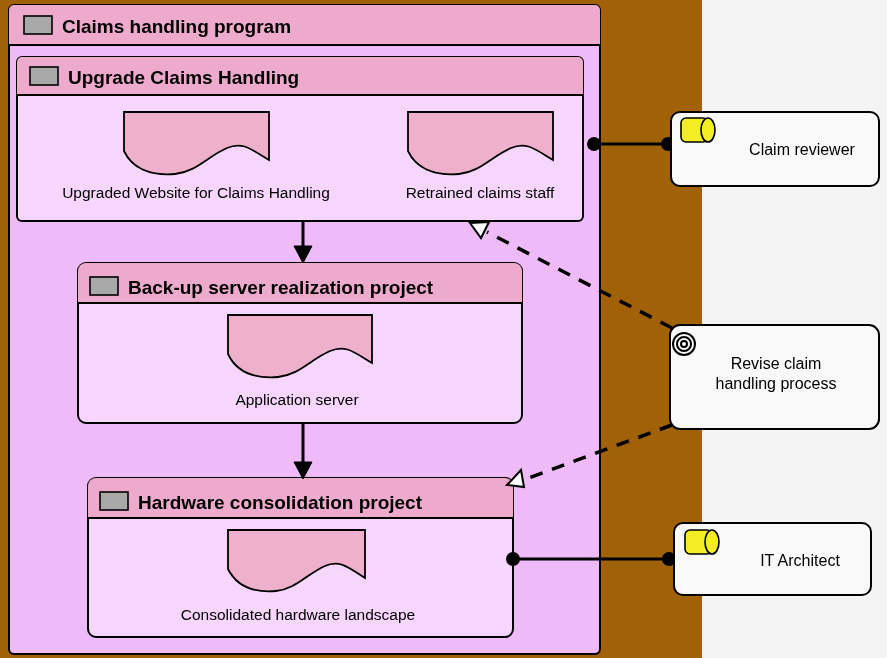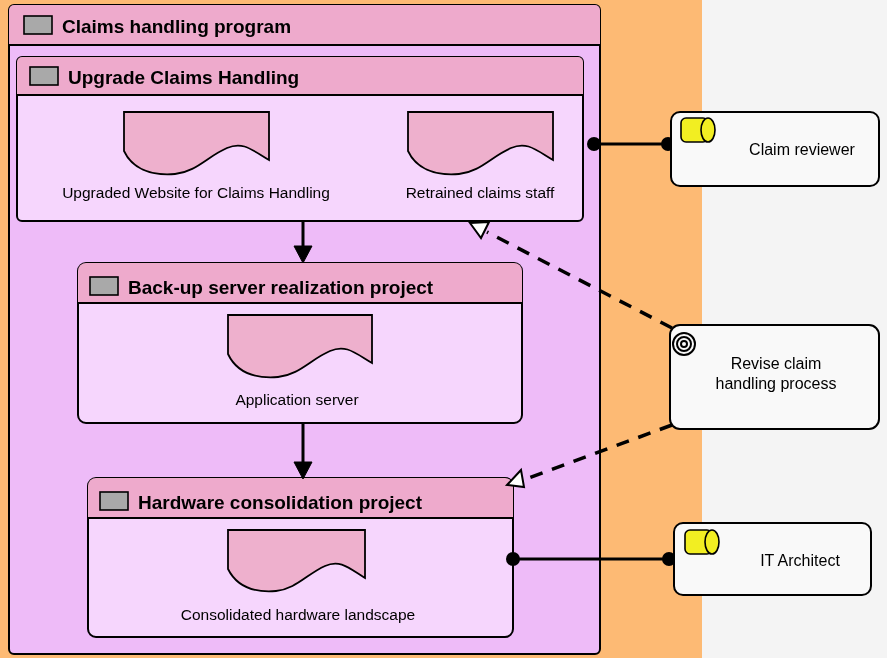--- a/index.html
+++ b/index.html
@@ -12,21 +12,21 @@
     height: 658px;
     font-family: "Liberation Sans", sans-serif;
     overflow: hidden;
     position: relative;
   }
   #canvas {
     position: absolute;
     left: 0; top: 0;
     width: 702px;
     height: 658px;
-    background: #fdba74;
+    background: #a16207;
   }
   svg.diagram {
     position: absolute;
     left: 0; top: 0;
     width: 887px;
     height: 658px;
   }
   .lbl {
     font-family: "Liberation Sans", sans-serif;
     fill: #000;

